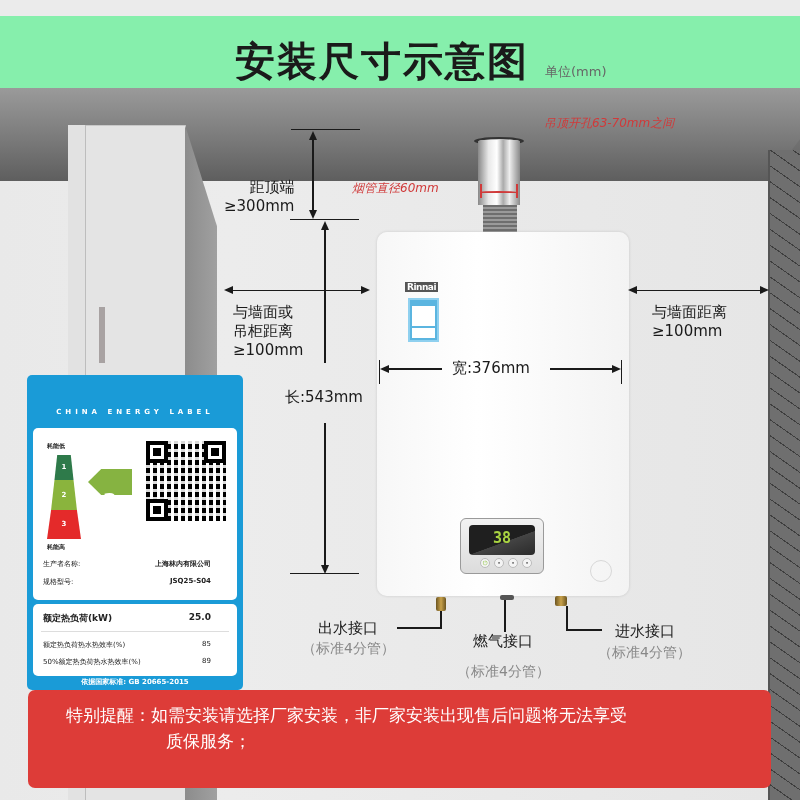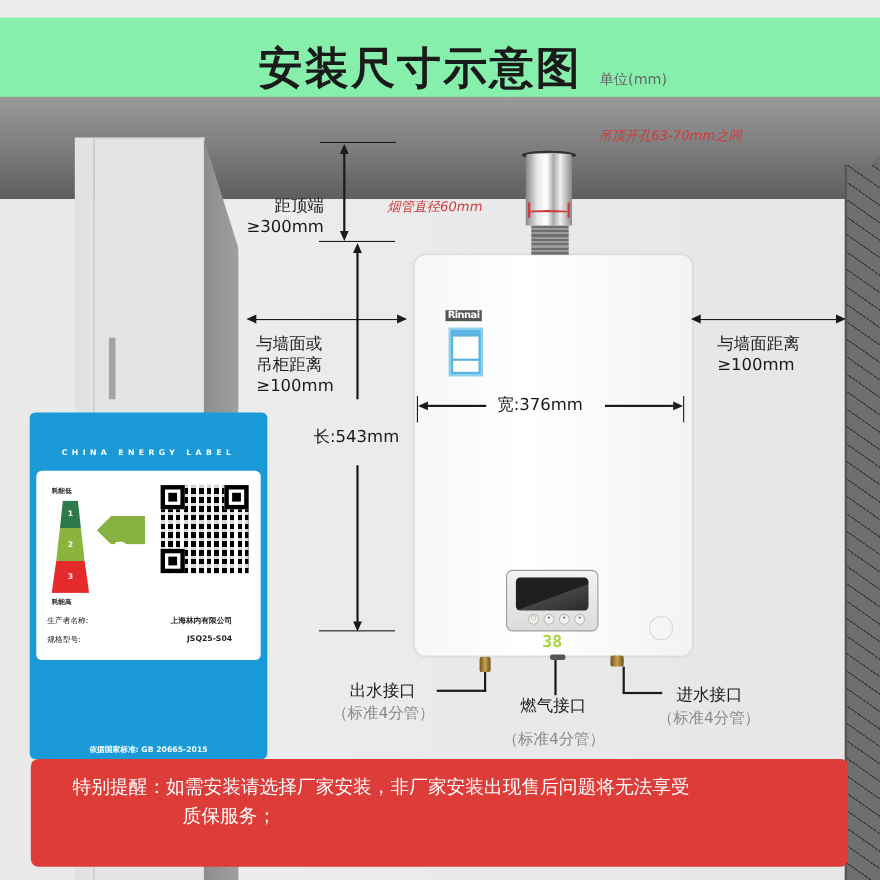--- a/index.html
+++ b/index.html
@@ -29,21 +29,21 @@
   .heater { position: absolute; left: 377px; top: 232px; width: 252px; height: 364px; border-radius: 10px;
     background: linear-gradient(to right, #f7f7f7 0%, #ffffff 40%, #f3f3f3 100%); box-shadow: 0 0 3px rgba(0,0,0,0.15); }
   .brand-logo { position: absolute; left: 405px; top: 282px; font-size: 9px; font-weight: bold; color: #fff; background: #555; padding: 0 2px; letter-spacing: -0.5px; }
   .mini-label { position: absolute; left: 408px; top: 298px; width: 31px; height: 44px; background: #5bb5e0; border: 2px solid #8fd0ef; }
   .mini-label .inner { position: absolute; left: 2px; top: 6px; width: 23px; height: 20px; background: #fff; }
   .mini-label .inner2 { position: absolute; left: 2px; top: 28px; width: 23px; height: 10px; background: #fff; }
 
   .control-panel { position: absolute; left: 460px; top: 518px; width: 84px; height: 56px; background: linear-gradient(#f2f2f2, #dcdcdc);
     border-radius: 6px; border: 1px solid #9a9a9a; }
   .display { position: absolute; left: 8px; top: 6px; width: 66px; height: 30px; background: linear-gradient(160deg, #1f1f1f 55%, #444 56%, #2a2a2a); border-radius: 4px; }
-  .display-value { position: absolute; left: 24px; top: 4px; font-family: "DejaVu Sans Mono", monospace; font-size: 15px; font-weight: bold; color: #a9d441; margin-top: 45px; }
+  .display-value { position: absolute; left: 24px; top: 4px; font-family: "DejaVu Sans Mono", monospace; font-size: 15px; font-weight: bold; color: #a9d441; }
   .btn-row { position: absolute; left: 19px; top: 39px; display: flex; gap: 4px; }
   .btn { width: 10px; height: 10px; border-radius: 50%; background: #f4f4f4; border: 1px solid #bbb; font-size: 6px; text-align: center; line-height: 8px; color: #555; }
   .btn.power { color: #8cc43c; }
   .vent-icon { position: absolute; left: 590px; top: 560px; width: 22px; height: 22px; border-radius: 50%; border: 1px solid #d8d8d8; }
 
   .fitting { position: absolute; width: 10px; height: 14px; background: linear-gradient(to right, #6b5420, #c9a24b, #6b5420); border-radius: 2px; }
 
   .flue-pipe { position: absolute; left: 478px; top: 140px; width: 42px; height: 65px;
     background: linear-gradient(to right, #888 0%, #e8e8e8 25%, #fff 45%, #aaa 60%, #eee 75%, #8a8a8a 100%); border-radius: 3px 3px 0 0; }
   .flue-cap { position: absolute; left: 474px; top: 137px; width: 50px; height: 8px; border-radius: 50%; background: #333; }
@@ -213,19 +213,34 @@
     <div class="qr-finder" style="left:113px;top:71px;"></div>
     <div class="el-row" style="top:131px;">
       <span>生产者名称:</span>
         <b>上海林内有限公司</b>
     </div>
     <div class="el-row" style="top:149px;">
       <span>规格型号:</span>
         <b>JSQ25-S04</b>
     </div>
   </div>
+  <div class="el-panel2">
+    <div class="el-row big" style="top:8px;">
+      <span>额定热负荷(kW)</span>
+        <span>25.0</span>
+    </div>
+    <div class="el-divider"></div>
+    <div class="el-row" style="top:36px;">
+      <span>额定热负荷热水热效率(%)</span>
+        <span>85</span>
+    </div>
+    <div class="el-row" style="top:53px;">
+      <span>50%额定热负荷热水热效率(%)</span>
+        <span>89</span>
+    </div>
+  </div>
   <div class="el-footer">依据国家标准: GB 20665-2015</div>
 </div>
 
 <div class="notice">
   <div class="notice-line" style="left:38px;top:14px;">特别提醒：如需安装请选择厂家安装，非厂家安装出现售后问题将无法享受</div>
   <div class="notice-line" style="left:138px;top:40px;">质保服务；</div>
 </div>
 
 </body></html>

